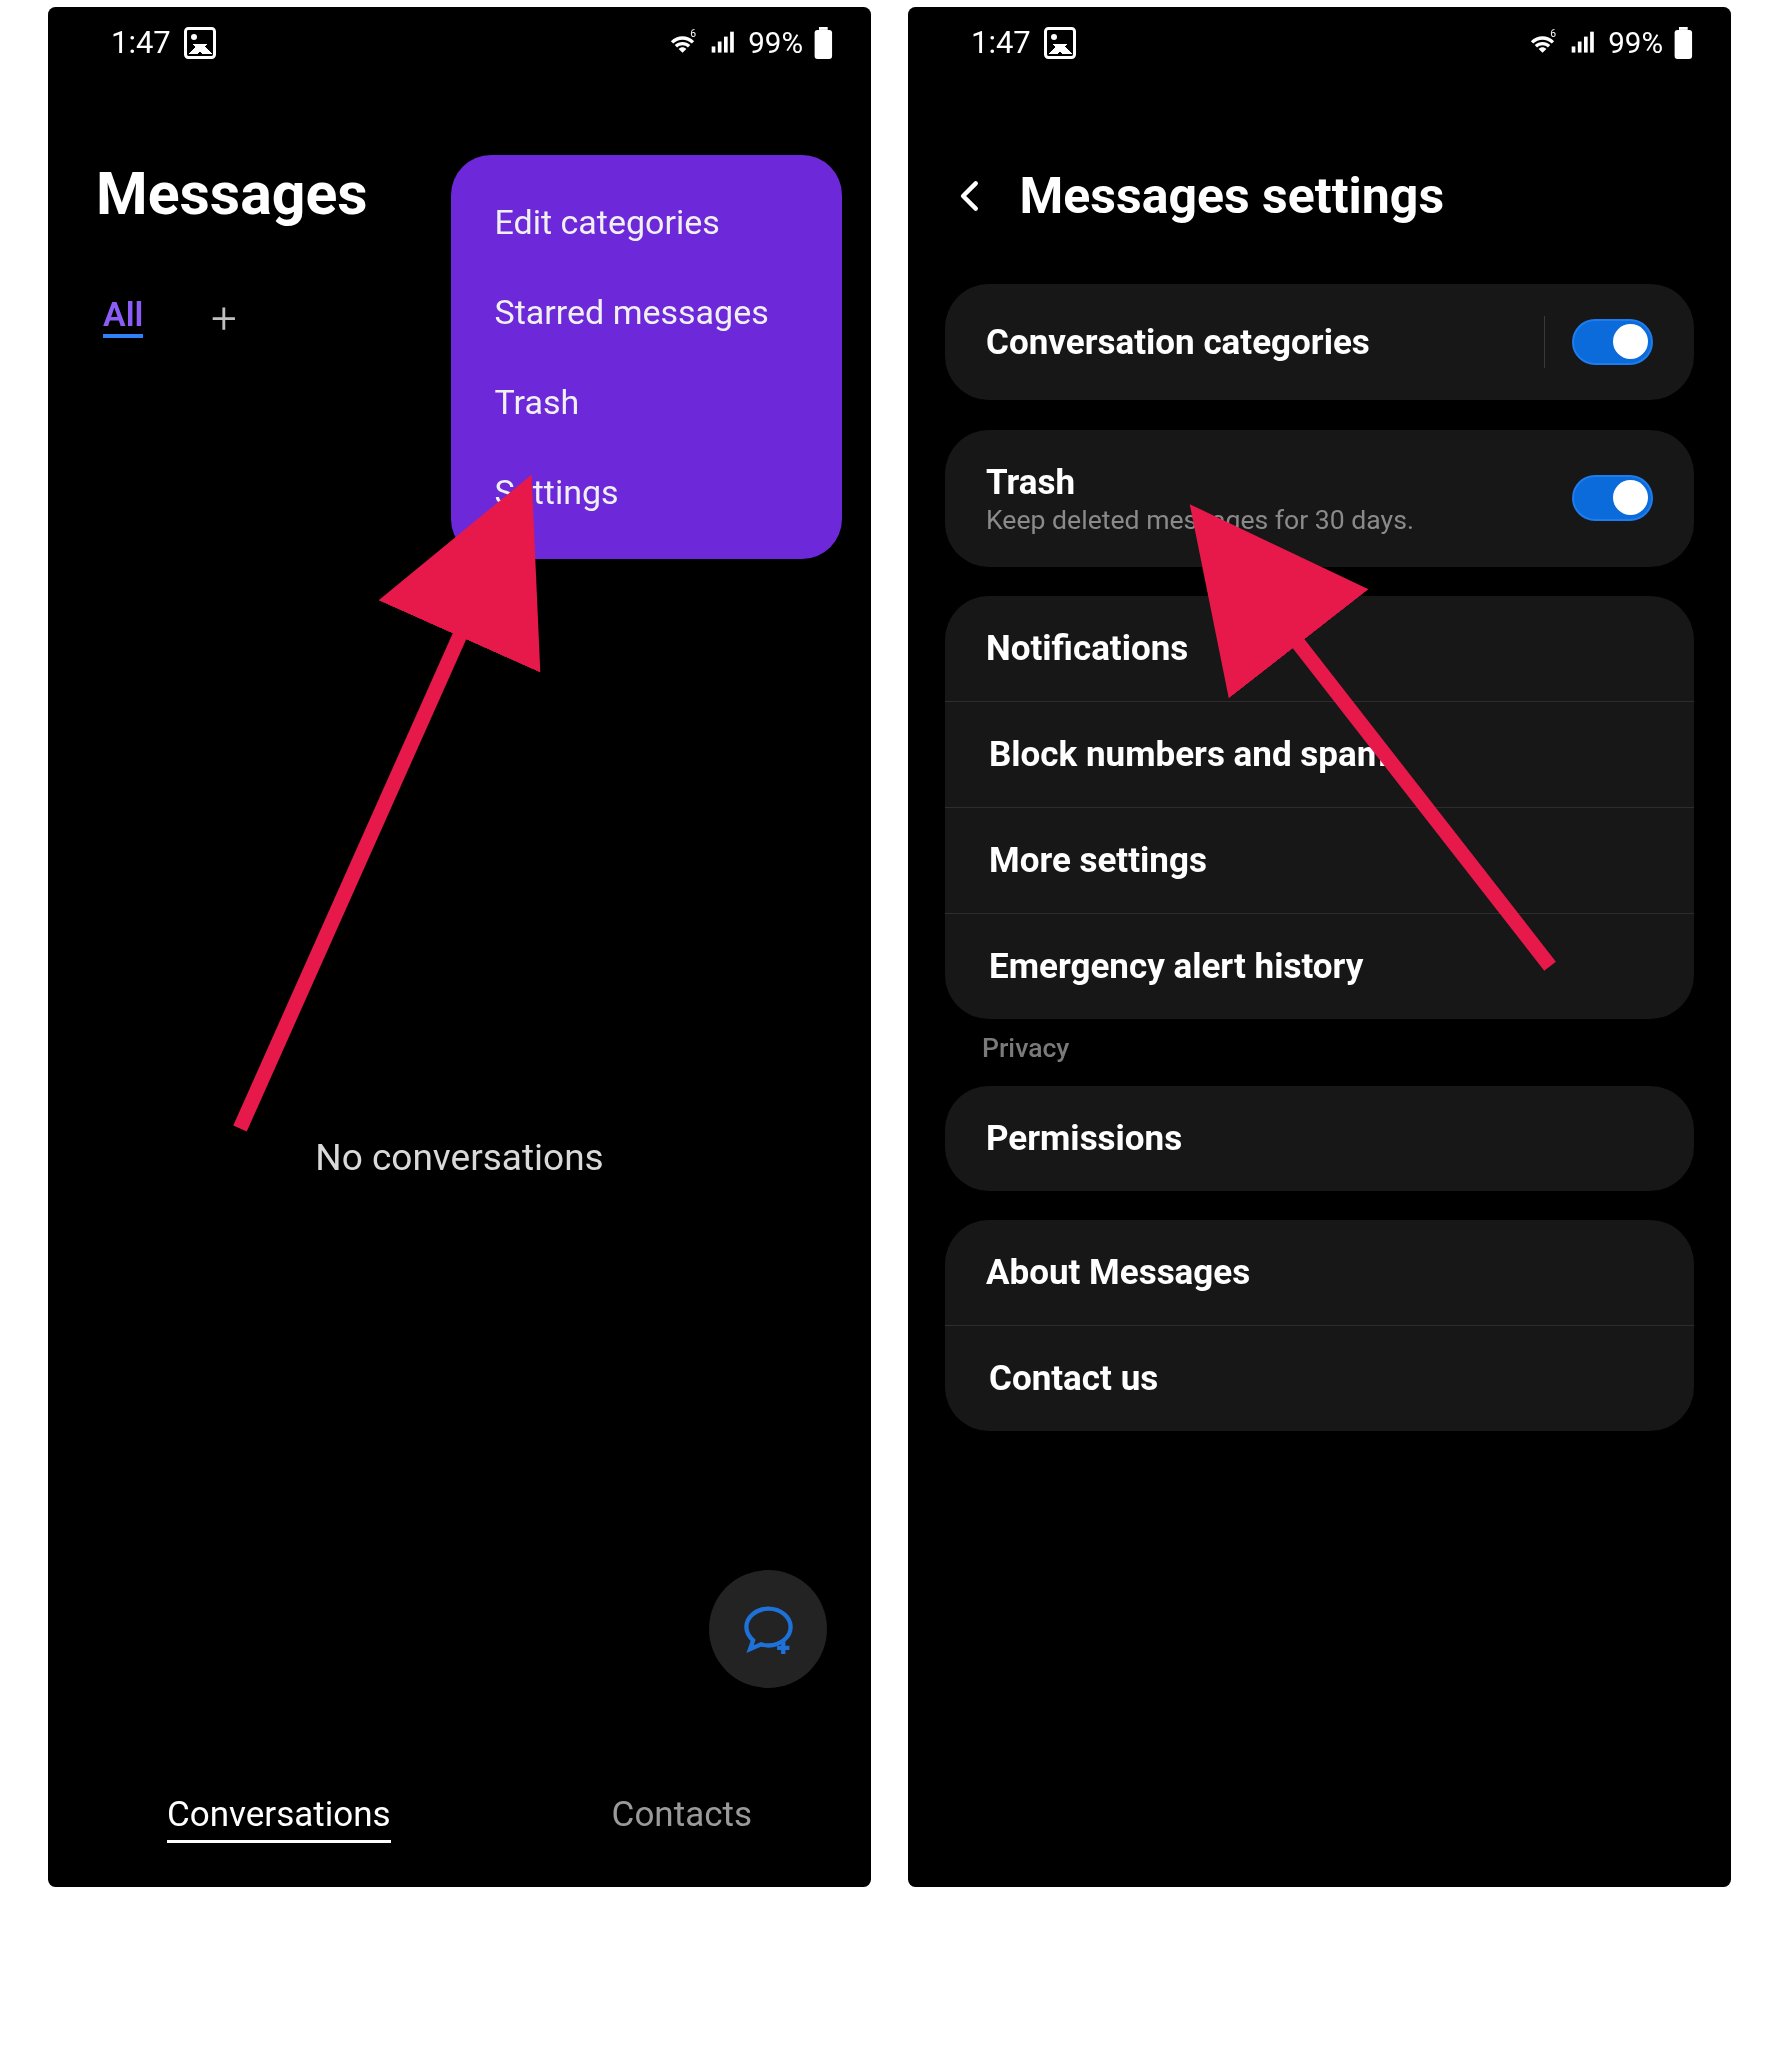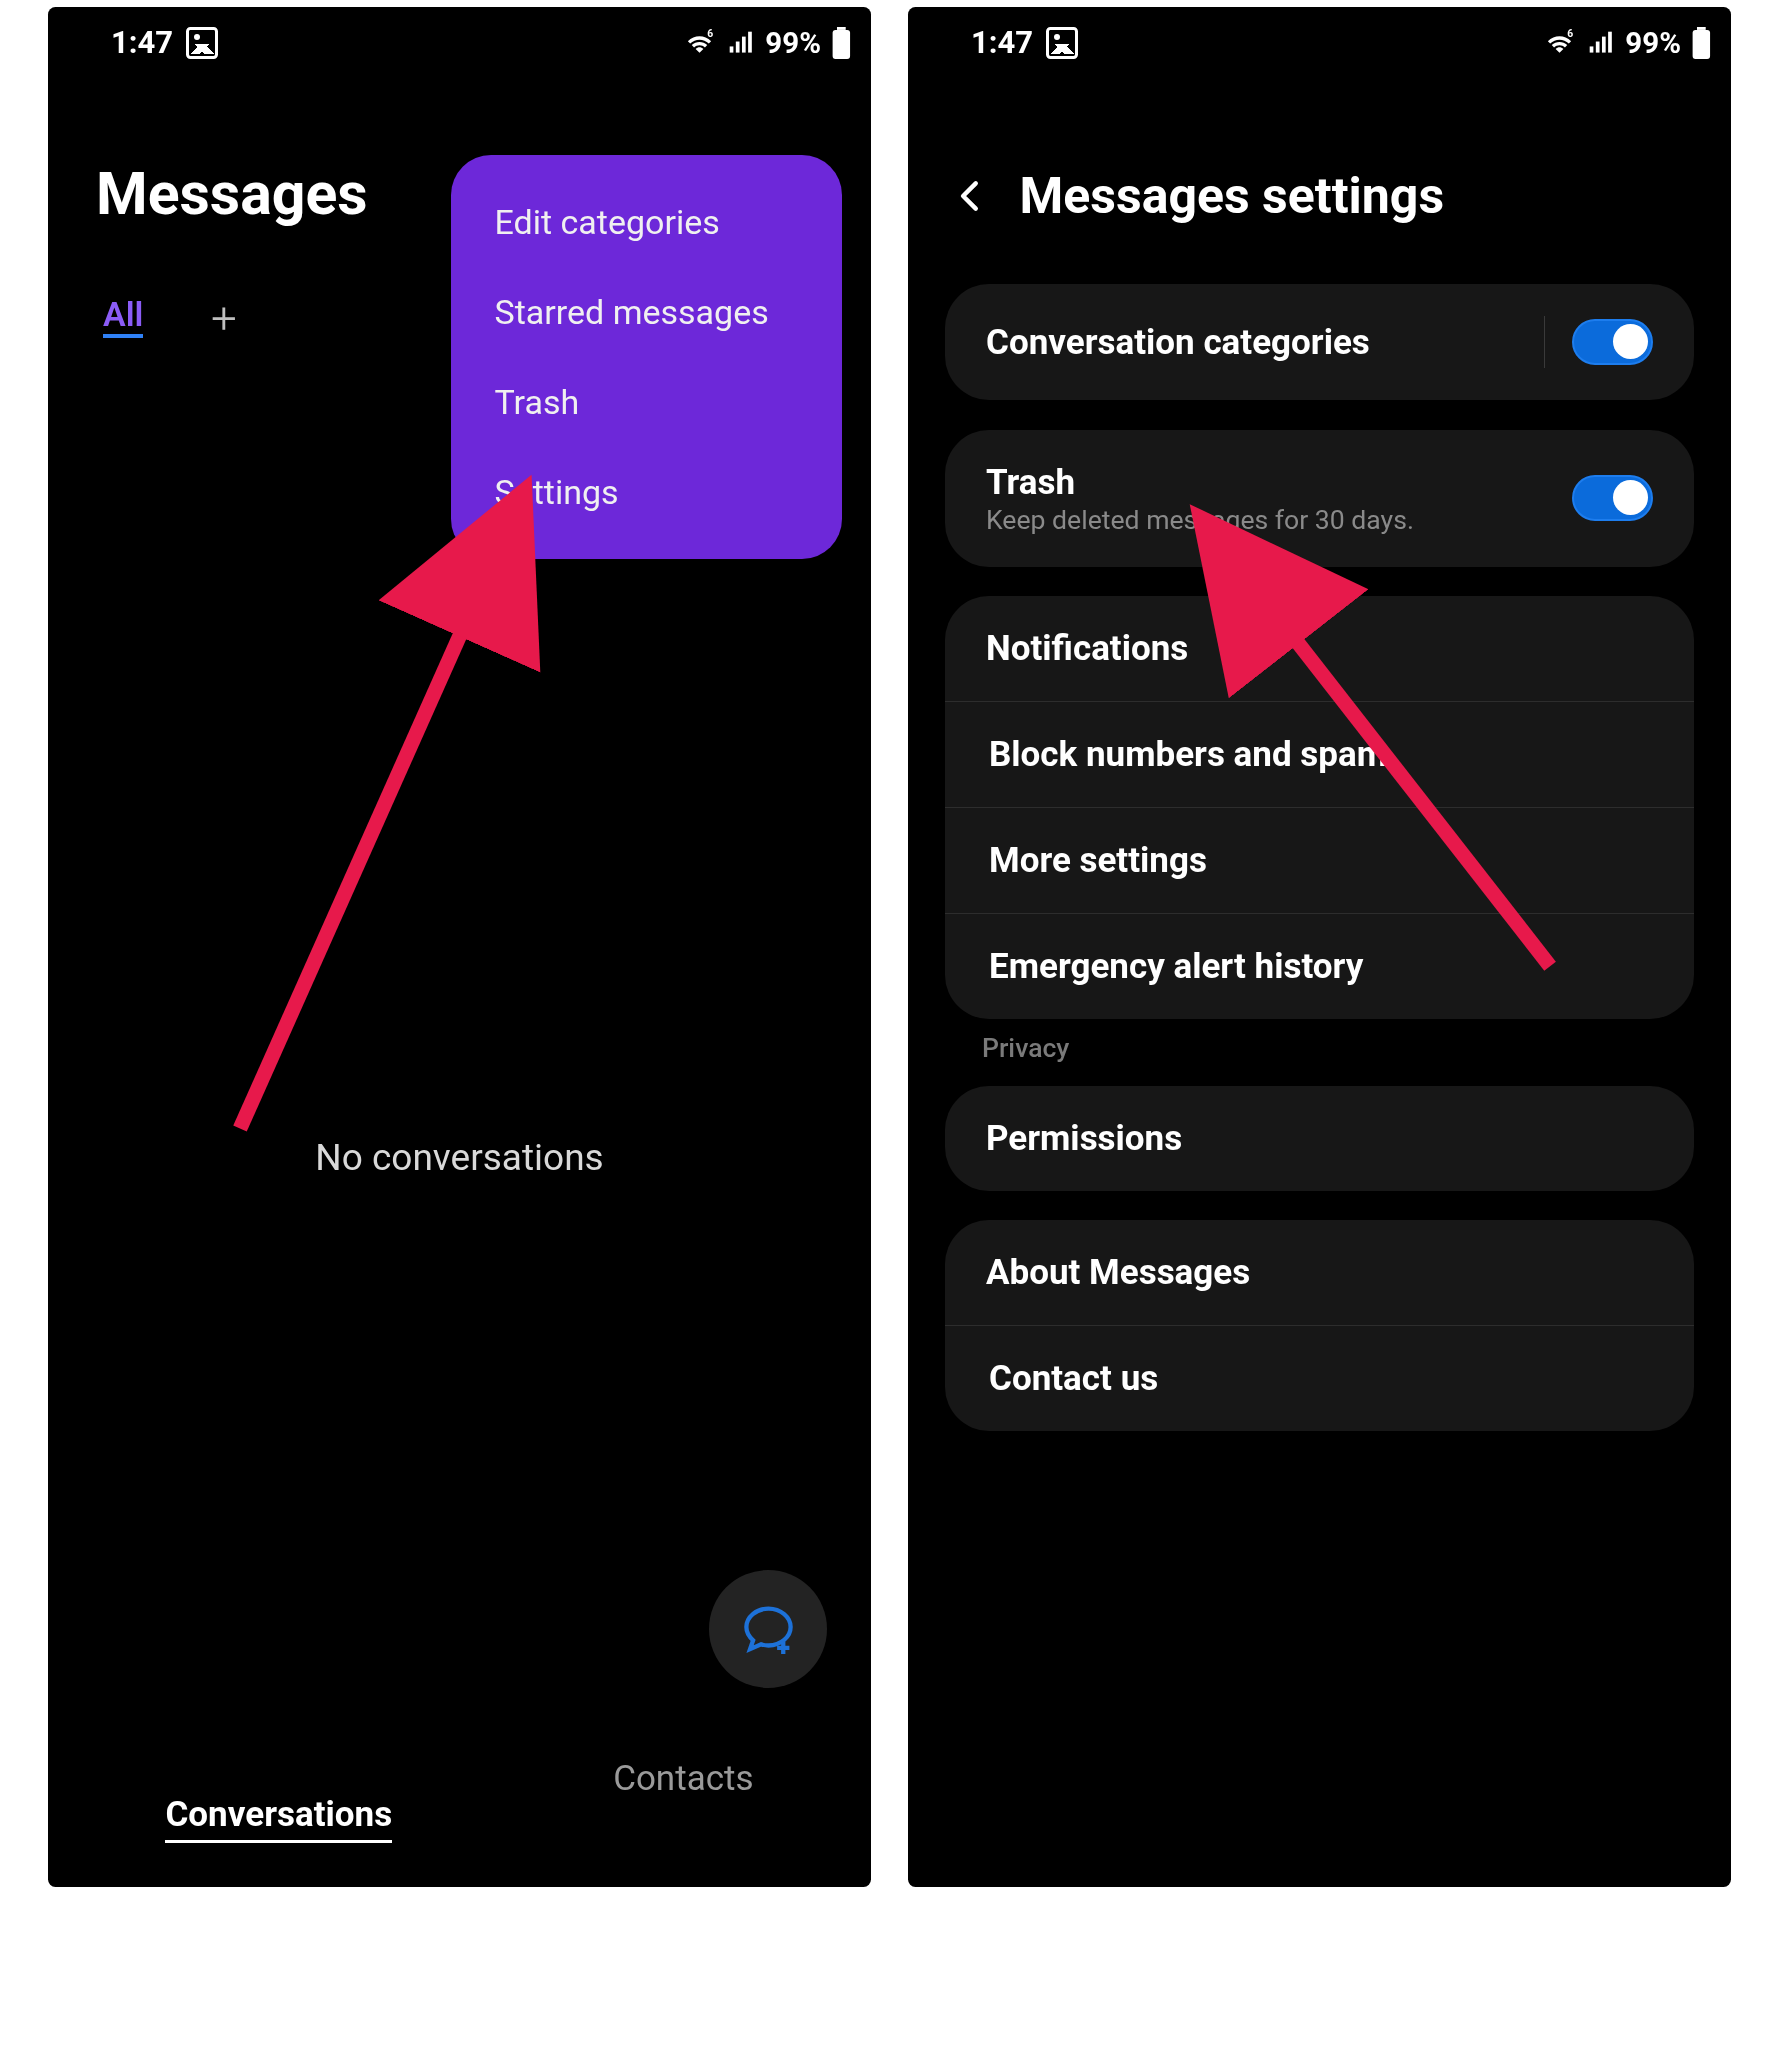--- a/index.html
+++ b/index.html
@@ -20,22 +20,22 @@
     border-radius: 7.4px;
     overflow: hidden;
     color: #fff;
   }
   .phone.left  { left: 48px; }
   .phone.right { left: 908px; }
 
   
   .status-bar {
     display: flex; align-items: center;
-    height: 71px; padding: 0 19px 0 63px;
-    font-size: 31px; font-weight: 700;
+    height: 71px; padding: 0 37px 0 63px;
+    font-size: 31px; font-weight: 400;
   }
   .status-bar .spacer { flex: 1; }
   .status-bar .right-icons { display:flex; align-items:center; gap:10.3px; font-size:29.5px; }
   svg.stat { display:block; }
   .pic-icon { width:32px; height:32px; border:3px solid #fff; border-radius:4.4px; position:relative; margin-left:13.3px;}
   .pic-icon:before{
     content:""; position:absolute; left:4.4px; top:4.4px; width:5.9px; height:5.9px; border-radius:50%; background:#fff;
   }
   .pic-icon:after{
     content:""; position:absolute; left:1.5px; bottom:1.5px; right:1.5px; height:10.3px;
@@ -73,21 +73,21 @@
     width:118px; height:118px; border-radius:50%;
     background:#232323; display:flex; align-items:center; justify-content:center;
   }
   .fab svg { width:59px; height:59px; }
 
   .bottom-nav {
     position:absolute; bottom:44px; left:0; right:0;
     display:flex; justify-content:center; gap:221px;
     font-size:35px;
   }
-  .bottom-nav .sel { color:#fff; font-weight:700; border-bottom:3.7px solid #fff; padding-bottom:5.9px;margin-top:36px;}
+  .bottom-nav .sel { color:#fff; font-weight:400; border-bottom:3.7px solid #fff; padding-bottom:5.9px;}
   .bottom-nav .unsel { color:#9a9a9a; font-weight:400; }
 
   
   .settings-header {
     display:flex; align-items:center; gap:29.5px;
     padding:89px 0 0 44px;
   }
   .settings-header h1 { font-size:50px; font-weight:700; }
   .back-chevron { width:38px; height:38px; }
 

